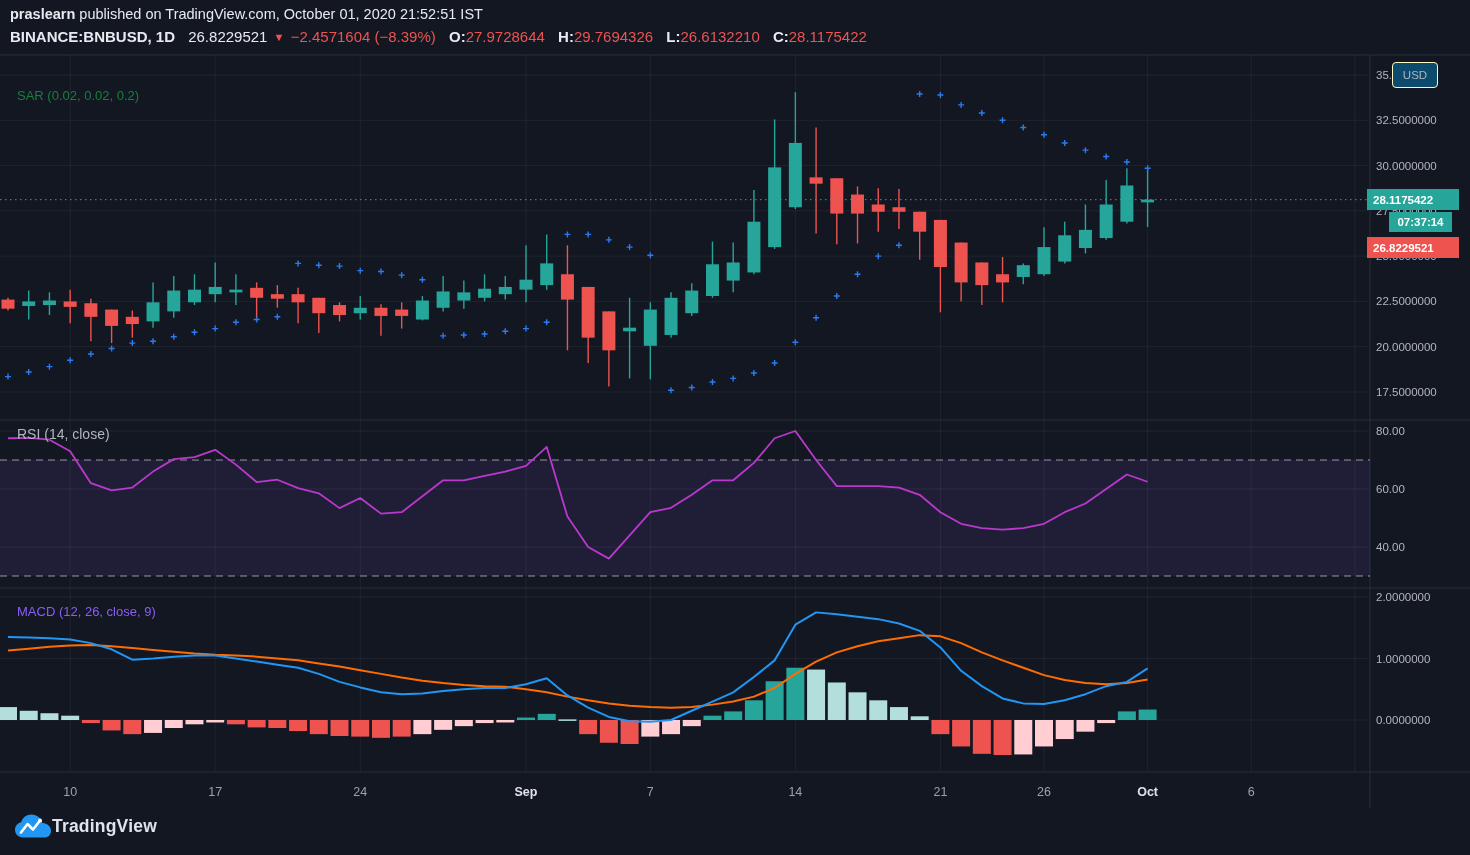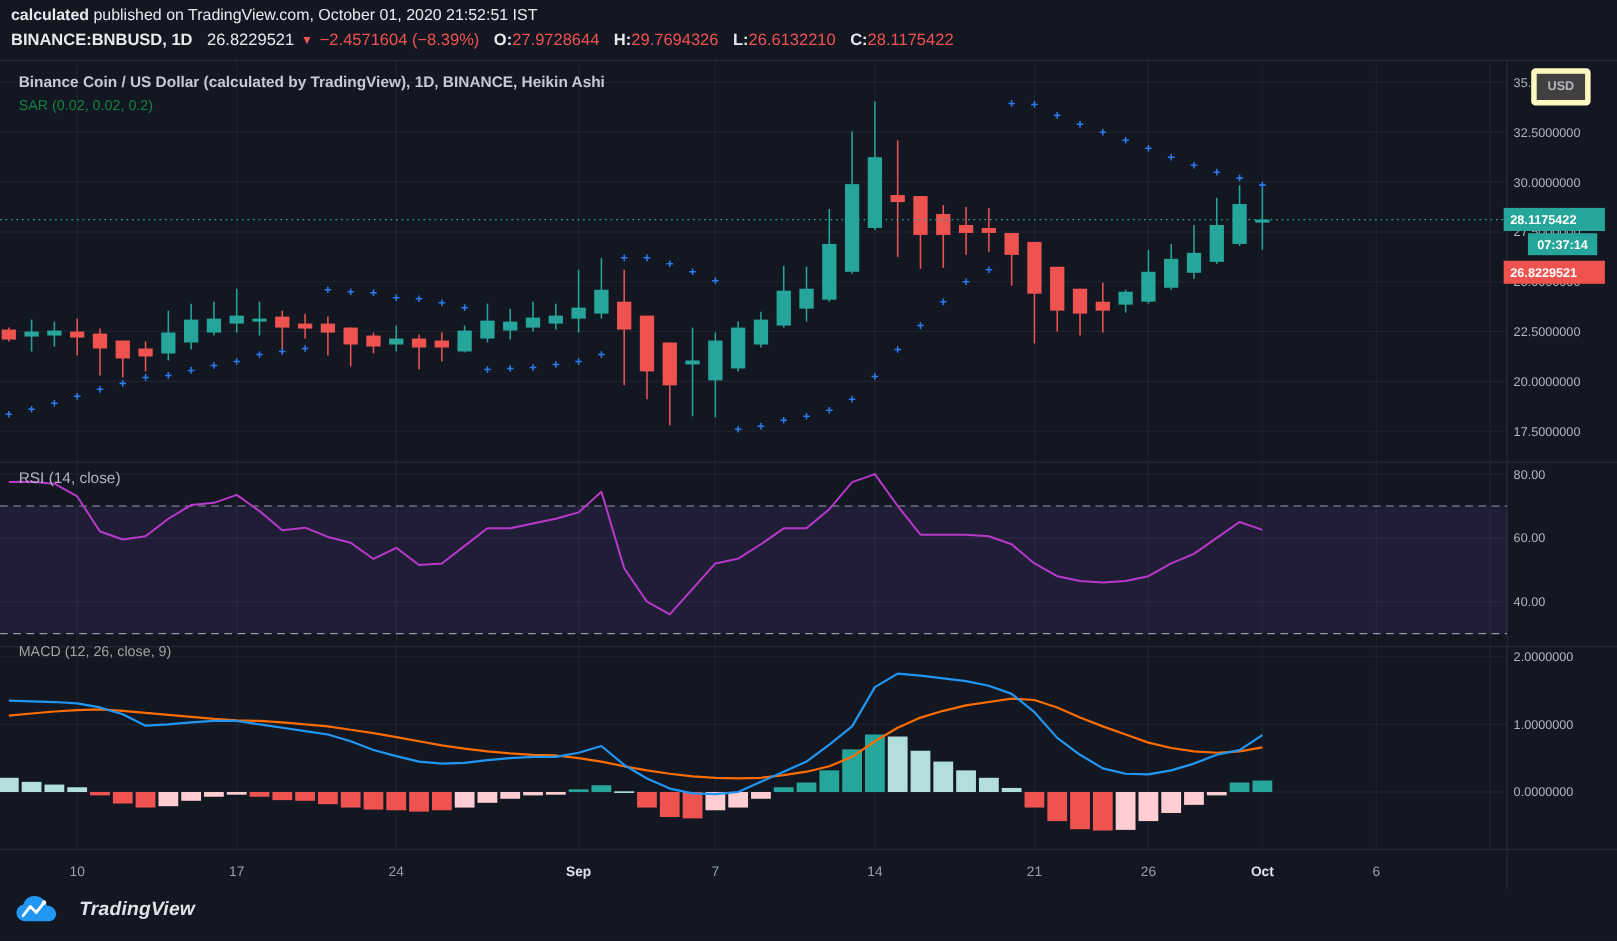--- a/index.html
+++ b/index.html
@@ -9,34 +9,34 @@
   .overlay{position:absolute;z-index:2;white-space:nowrap;}
   .hdr1{left:10px;top:6px;font-size:14.5px;color:#e8eaf0;}
   .hdr2{left:10px;top:28px;font-size:15px;color:#e8eaf0;text-align:right;}
   .b{font-weight:700;}
   .red{color:#ef5350;}
   .sp{margin-left:9px;}
   .arrow{font-size:11px;position:relative;top:-1px;margin:0 2px;}
   .panel-title{left:17px;top:66px;font-size:14px;font-weight:700;color:#c6cad3;}
   .panel-sub{left:17px;top:88px;font-size:13px;color:#15803d;}
   .rsi-title{left:17px;top:426px;font-size:14px;color:#b2b5be;}
-  .macd-title{left:17px;top:584px;font-size:13px;color:#a3a3a3;}
-  #usd-button{left:1392px;top:62px;width:44px;height:24px;z-index:3;background:#404040;
-     border:5px solid #fef9c3;border-radius:4px;color:#b2b5be;font-size:11.5px;font-weight:700;
+  .macd-title{left:17px;top:604px;font-size:13px;color:#8b5cf6;}
+  #usd-button{left:1392px;top:62px;width:44px;height:24px;z-index:3;background:#0c4a6e;
+     border:1px solid #fef9c3;border-radius:4px;color:#b2b5be;font-size:11.5px;font-weight:400;
      display:flex;align-items:center;justify-content:center;cursor:pointer;}
-  .logo{left:14px;top:813px;display:flex;align-items:center;gap:20px;cursor:pointer;font-style:italic;}
+  .logo{left:14px;top:813px;display:flex;align-items:center;gap:0;cursor:pointer;}
   .logo span{font-size:17.5px;font-weight:600;color:#dfe3ea;letter-spacing:.2px;}
 </style>
 </head>
 <body>
 
 <div id="app">
 
   <div class="overlay hdr1">
-    <span class="b">calculated</span><span> published on TradingView.com, October 01, 2020 21:52:51 IST</span>
+    <span class="b">praslearn</span><span> published on TradingView.com, October 01, 2020 21:52:51 IST</span>
   </div>
 
   <div class="overlay hdr2">
     <span class="b">BINANCE:BNBUSD, 1D</span>
     <span class="sp">26.8229521</span>
     <span class="red arrow">▼</span>
     <span class="red">−2.4571604 (−8.39%)</span>
     <span class="b sp">O:</span><span class="red">27.9728644</span>
     <span class="b sp">H:</span><span class="red">29.7694326</span>
     <span class="b sp">L:</span><span class="red">26.6132210</span>
@@ -344,21 +344,20 @@
         <text x="526" y="796" text-anchor="middle" font-size="12.5" fill="#dfe2e8" font-weight="700">Sep</text>
         <text x="650.3199999999999" y="796" text-anchor="middle" font-size="12.5" fill="#9ba1ac" font-weight="400">7</text>
         <text x="795.3599999999999" y="796" text-anchor="middle" font-size="12.5" fill="#9ba1ac" font-weight="400">14</text>
         <text x="940.4" y="796" text-anchor="middle" font-size="12.5" fill="#9ba1ac" font-weight="400">21</text>
         <text x="1044" y="796" text-anchor="middle" font-size="12.5" fill="#9ba1ac" font-weight="400">26</text>
         <text x="1147.6" y="796" text-anchor="middle" font-size="12.5" fill="#dfe2e8" font-weight="700">Oct</text>
         <text x="1251.1999999999998" y="796" text-anchor="middle" font-size="12.5" fill="#9ba1ac" font-weight="400">6</text>
       </g>
     </svg>
 
-  <div class="overlay panel-title">Binance Coin / US Dollar (calculated by TradingView), 1D, BINANCE, Heikin Ashi</div>
   <div class="overlay panel-sub">SAR (0.02, 0.02, 0.2)</div>
   <div class="overlay rsi-title">RSI (14, close)</div>
   <div class="overlay macd-title">MACD (12, 26, close, 9)</div>
 
   <div class="overlay" id="usd-button">USD</div>
 
   <div class="overlay logo">
     <svg width="38" height="26" viewBox="0 0 38 26">
       <path d="M 9 24.5 C 4.3 24.5 1 21 1 16.8 C 1 13 3.6 9.9 7.2 9.2 C 8.4 4.6 12.7 1.5 17.4 1.5 C 22.9 1.5 27.4 5.3 28.5 10.1 C 33.4 10.3 37 13.7 37 17.9 C 37 21.6 34.1 24.5 30.3 24.5 Z" fill="#2196f3"></path>
       <polyline points="7,19.5 13.5,11 19,16.5 26,7.5" fill="none" stroke="#ffffff" stroke-width="2.6" stroke-linecap="round" stroke-linejoin="round"></polyline>

